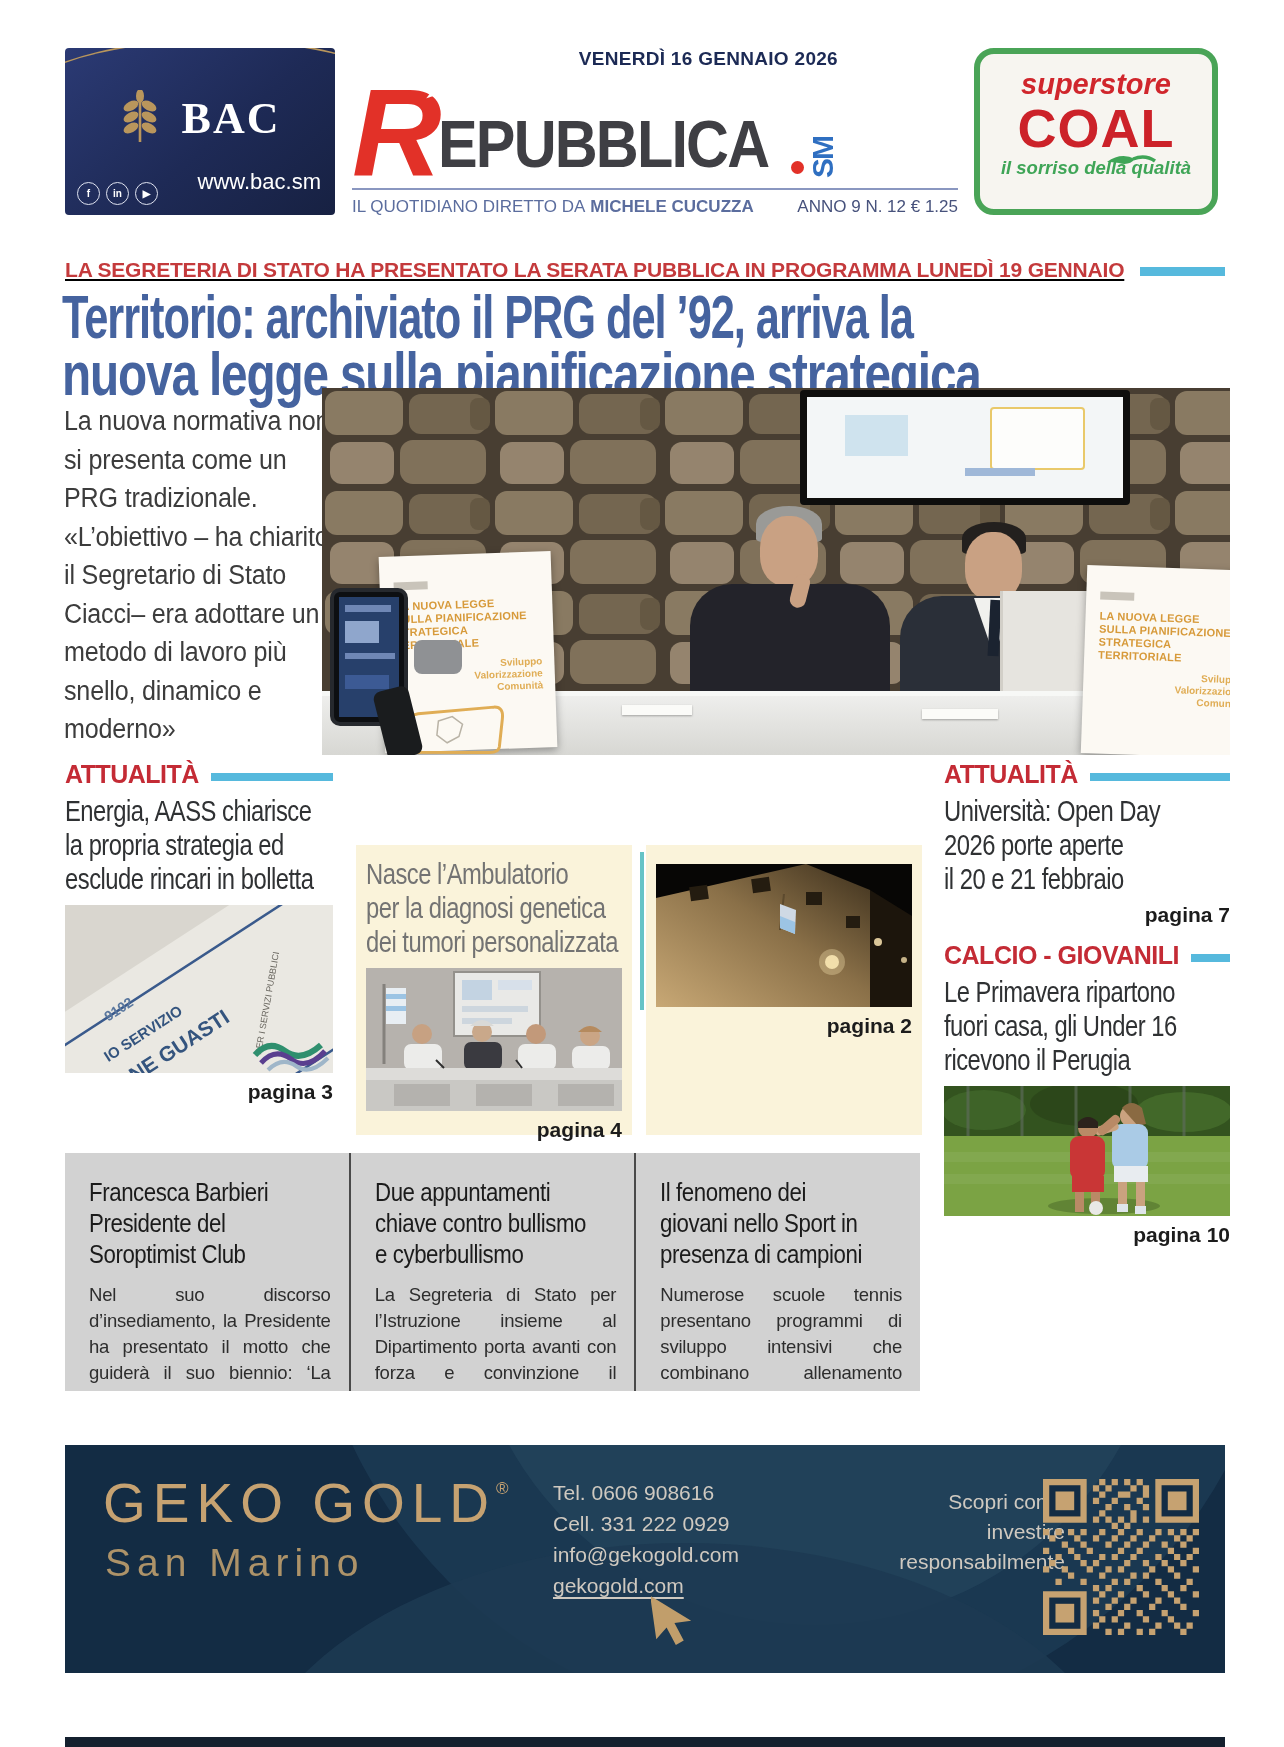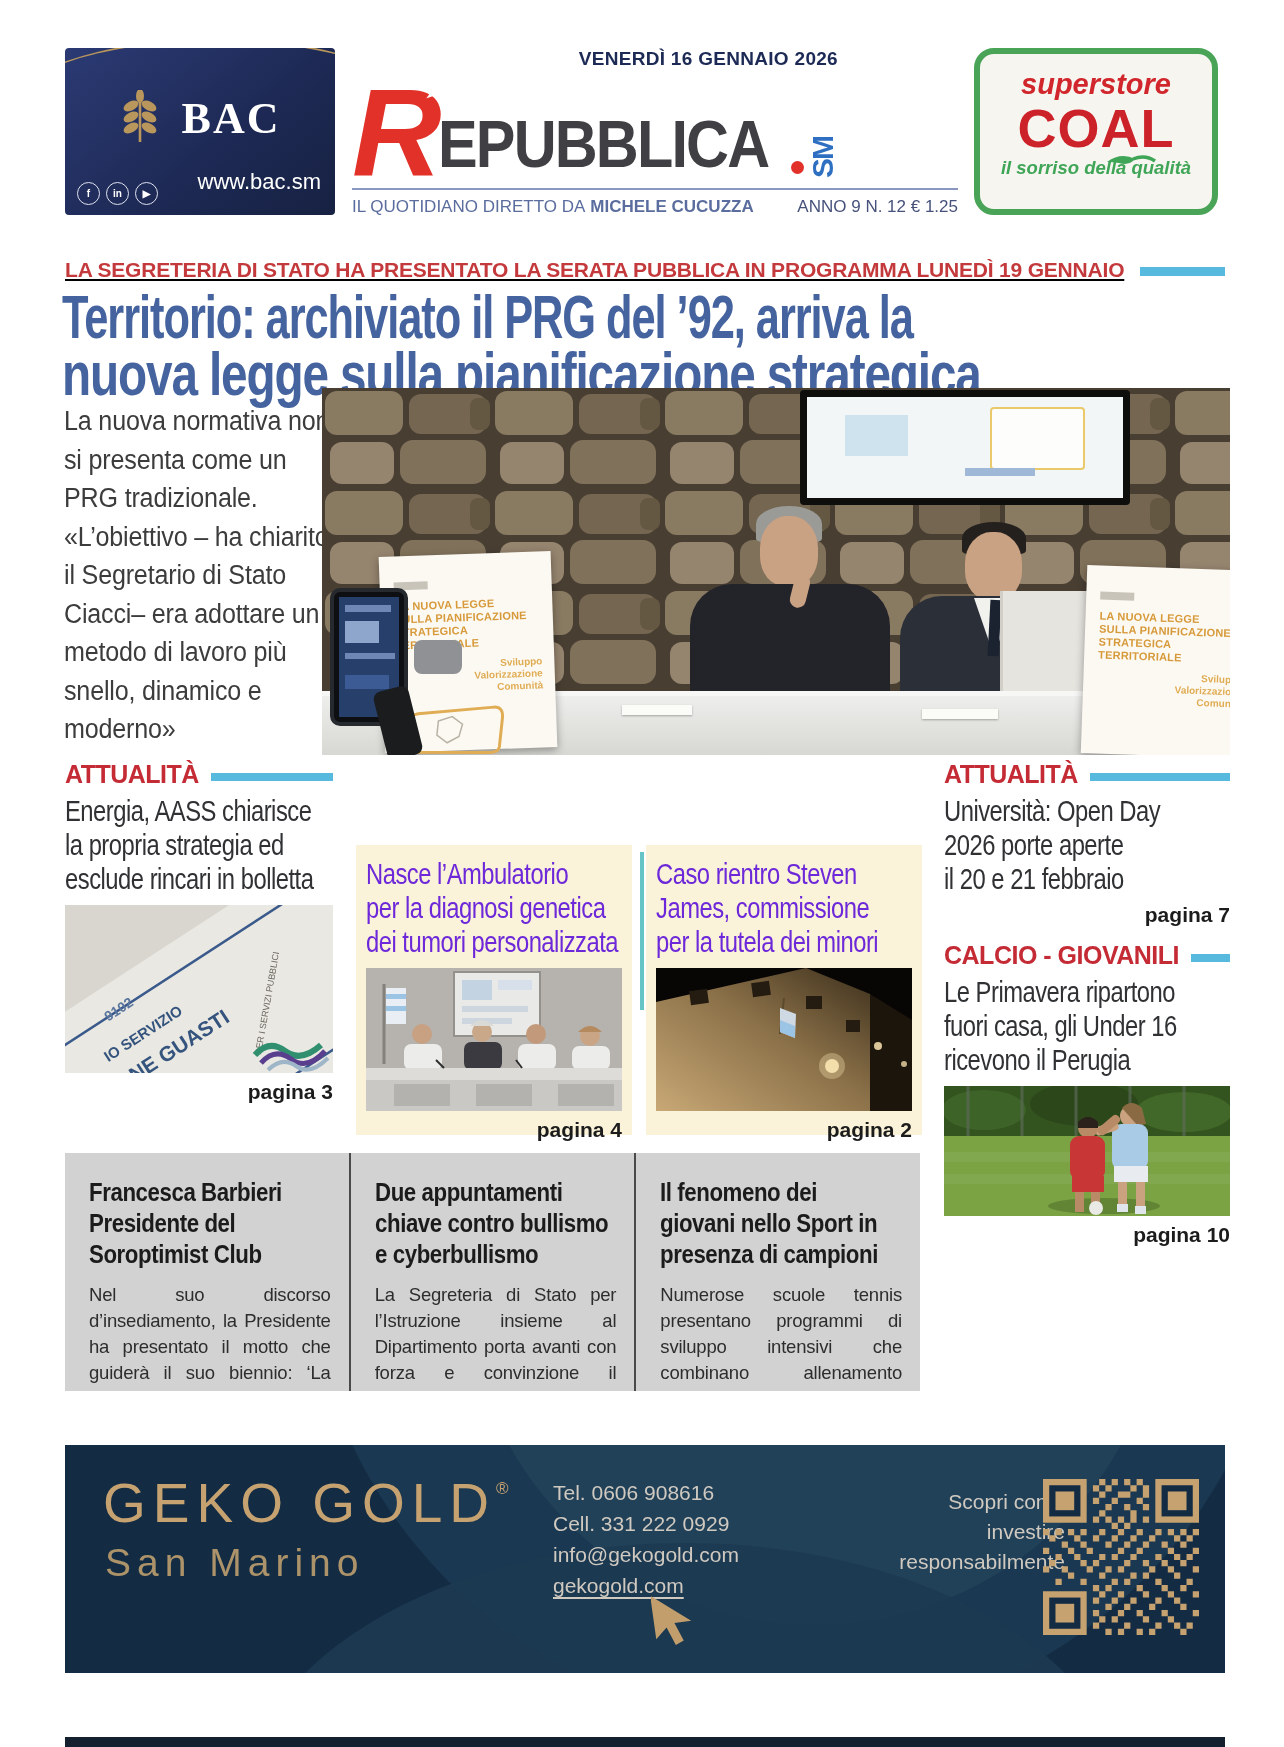--- a/index.html
+++ b/index.html
@@ -82,21 +82,21 @@
   .pm-gimbal { position:absolute; left:92px; top:252px; width:48px; height:34px; background:#8f9194; border-radius:8px; }
   .pm-grip { position:absolute; left:58px; top:300px; width:36px; height:70px; background:#1a1c1e; border-radius:8px; transform:rotate(-14deg); }
 
   
   .seclabel-row { display:flex; align-items:center; gap:12px; }
   .seclabel { font-size:25px; font-weight:bold; color:#c42b35; letter-spacing:-.5px; white-space:nowrap; }
   .secbar { flex:1; height:8px; background:#56b9dd; margin-top:4px; }
   .tl { display:block; white-space:nowrap; transform-origin:left top; }
   .sec-title { margin-top:5px; font-size:29px; line-height:34px; color:#2f3133; letter-spacing:-.6px; }
   .sec-title .tl { transform:scaleX(.82); }
-  .sec-title-blue { color:#6d28d9; }
+  .sec-title-blue { color:#737373; }
   .pagina { text-align:right; font-size:21px; font-weight:bold; color:#1c1c1c; margin-top:7px; }
 
   .col-energia { position:absolute; left:65px; top:760px; width:268px; }
   .col-amb { position:absolute; left:356px; top:845px; width:276px; height:290px; background:#faf3da; padding:10px; }
   .col-steven { position:absolute; left:646px; top:845px; width:276px; height:290px; background:#faf3da; padding:10px; }
   .teal-bar { position:absolute; left:640px; top:852px; width:4px; height:158px; background:#66c3c6; }
   .col-right { position:absolute; left:944px; top:760px; width:286px; }
 
   .ph-frame { margin-top:9px; line-height:0; }
 
@@ -106,21 +106,21 @@
               -webkit-text-stroke:2.5px #14501d; transform:scaleY(1.15); }
   .od-overlay { position:absolute; left:0; right:0; top:50%; transform:translateY(-50%); text-align:center; }
   .od-overlay div { font-size:22px; font-weight:bold; color:#1a1a22; letter-spacing:.5px; line-height:26px; }
 
   .calcio-block { margin-top:14px; }
 
   
   .briefs { position:absolute; left:65px; top:1153px; width:855px; height:238px; background:#d2d2d2; display:flex; }
   .brief { flex:1; padding:24px 18px 12px 24px; overflow:hidden; }
   .brief + .brief { border-left:2px solid #4a4a4a; }
-  .brief-title { font-size:26.5px; font-weight:bold; line-height:31px; color:#1b1b1b; letter-spacing:-.5px; }
+  .brief-title { font-size:26.5px; font-weight:normal; line-height:31px; color:#1b1b1b; letter-spacing:-.5px; }
   .brief-title .tl { transform:scaleX(.84); }
   .brief-body { margin-top:12px; font-size:18.5px; line-height:26px; color:#2d2d2d; text-align:justify; letter-spacing:-.2px; }
 
   
   .ad { position:absolute; left:65px; top:1445px; width:1160px; height:228px; background:#132c44; overflow:hidden; }
   .ad-arc { position:absolute; border-radius:50%; }
   .arc1 { width:980px; height:980px; right:-60px; top:-700px; background:#1e3c55; opacity:.75; }
   .arc2 { width:700px; height:700px; right:60px; top:-520px; background:#27475f; opacity:.6; }
   .arc3 { width:900px; height:560px; left:170px; bottom:-430px; background:#1d3a52; opacity:.9; }
   .ad-brand { position:absolute; left:38px; top:26px; font-size:55px; color:#c6a271; letter-spacing:7px; font-weight:400; }
@@ -347,25 +347,20 @@
         <rect x="192" y="116" width="56" height="22" fill="#b4b2ae"></rect>
         <line x1="70" y1="92" x2="78" y2="100" stroke="#2e2e2e" stroke-width="2"></line>
         <line x1="150" y1="92" x2="156" y2="100" stroke="#2e2e2e" stroke-width="2"></line>
       </svg>
     </div>
     <div class="pagina">pagina 4</div>
   </div>
 
   <div class="teal-bar"></div>
   <div class="col-steven">
-    <div class="sec-title sec-title-blue" style="margin-top:2px">
-      <span class="tl">Caso rientro Steven</span>
-      <span class="tl">James, commissione</span>
-      <span class="tl">per la tutela dei minori</span>
-    </div>
     <div class="ph-frame">
       <svg width="256" height="143" viewBox="0 0 256 143">
         <defs>
           <linearGradient id="wallg" x1="0" y1="1" x2="1" y2="0">
             <stop offset="0" stop-color="#c8a875"></stop>
               <stop offset="0.55" stop-color="#8a7048"></stop>
               <stop offset="1" stop-color="#3c2f1c"></stop>
           </linearGradient>
         </defs>
         <rect width="256" height="143" fill="#070605"></rect>

